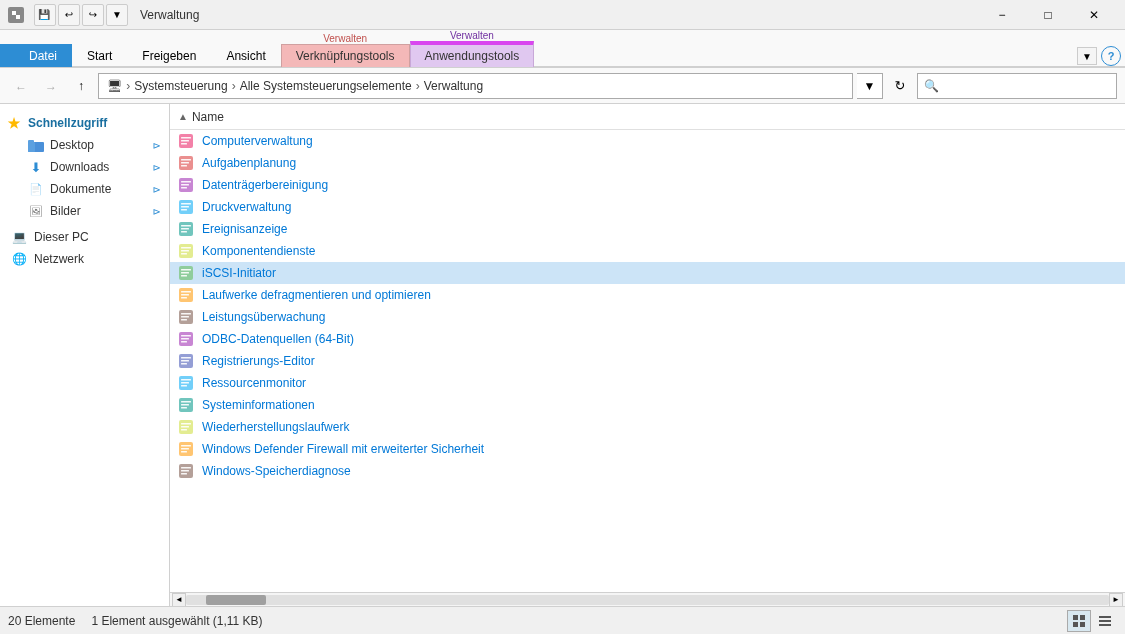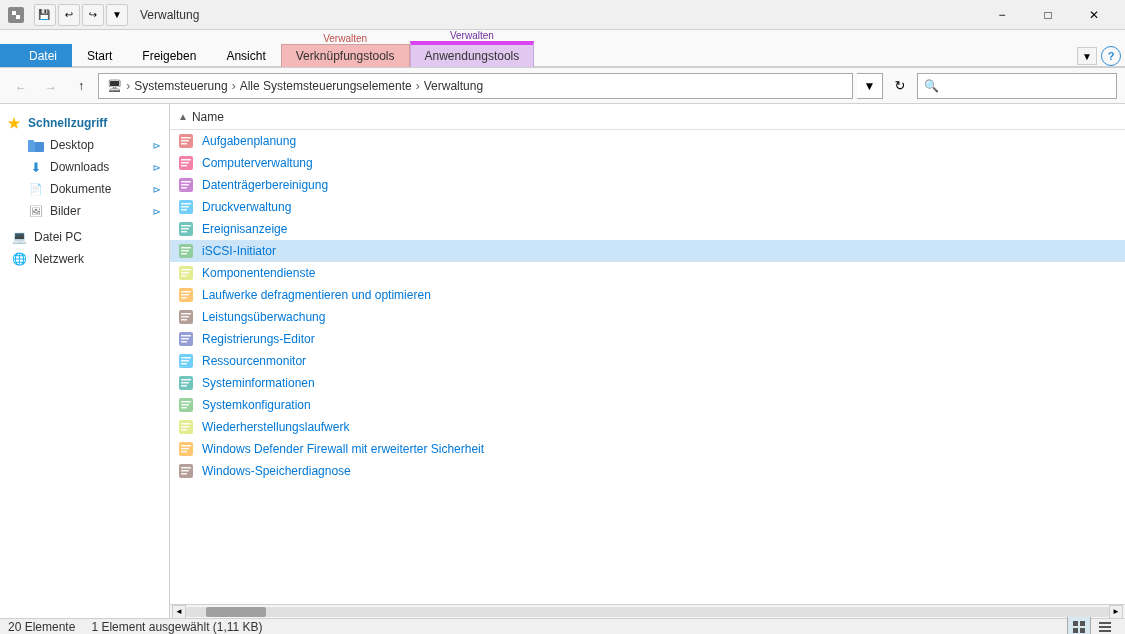--- a/index.html
+++ b/index.html
@@ -61,21 +61,21 @@
     .content-header { height: 26px; display: flex; align-items: center; padding: 0 8px; border-bottom: 1px solid #e0e0e0; }
     .col-header { font-size: 12px; color: #333; font-weight: normal; cursor: pointer; display: flex; align-items: center; gap: 4px; text-align: center; }
 
     .file-list { flex: 1; overflow-y: auto; overflow-x: hidden; }
     .file-item { display: flex; align-items: center; gap: 8px; padding: 2px 8px; height: 22px; cursor: pointer; font-size: 12px; color: #0078d7; }
     .file-item.selected { background: #cce4f7; }
     .file-item .file-icon { width: 16px; height: 16px; flex-shrink: 0; display: flex; align-items: center; justify-content: center; }
     .file-item .file-name { color: #0078d7; text-decoration: none; }
 
     
-    .statusbar { height: 16px; background: #f0f0f0; border-top: 1px solid #d0d0d0; display: flex; align-items: center; padding: 0 8px; gap: 16px; }
+    .statusbar { height: 28px; background: #f0f0f0; border-top: 1px solid #d0d0d0; display: flex; align-items: center; padding: 0 8px; gap: 16px; }
     .status-text { font-size: 12px; color: #333; }
     .status-right { margin-left: auto; display: flex; gap: 2px; }
     .view-btn { width: 24px; height: 22px; border: 1px solid transparent; background: transparent; cursor: pointer; display: flex; align-items: center; justify-content: center; font-size: 11px; }
     .view-btn.active { border-color: #aaa; background: #d8e8f0; }
 
     
     .scroll-bottom { height: 14px; border-top: 1px solid #d0d0d0; background: #f5f5f5; display: flex; align-items: center; padding: 0 2px; }
     .hscroll { flex: 1; height: 10px; background: #e0e0e0; border-radius: 2px; position: relative; cursor: pointer; }
     .hscroll-thumb { width: 60px; height: 10px; background: #a0a0a0; border-radius: 2px; position: absolute; left: 20px; }
     .scroll-arrow { width: 14px; height: 14px; border: 1px solid #ccc; background: #f0f0f0; display: flex; align-items: center; justify-content: center; font-size: 8px; cursor: pointer; }
@@ -185,62 +185,62 @@
       </div>
       <div class="sidebar-item" style="padding-left:28px;">
         <span class="icon img-icon">🖼</span>
         <span>Bilder</span>
         <span class="pin">⊳</span>
       </div>
     </div>
     <div class="sidebar-section">
       <div class="sidebar-item">
         <span class="icon pc-icon">💻</span>
-        <span>Datei PC</span>
+        <span>Dieser PC</span>
       </div>
       <div class="sidebar-item">
         <span class="icon net-icon">🌐</span>
         <span>Netzwerk</span>
       </div>
     </div>
   </div>
 
   <div class="content">
     <div class="content-header">
       <div style="display:flex; align-items:center; width:100%;">
         <span style="font-size:10px; color:#666; margin-right:4px;">▲</span>
         <span class="col-header">Name</span>
       </div>
     </div>
     <div class="file-list" id="file-list">
     <div class="file-item">
           <span class="file-icon">
             <svg width="16" height="16" viewBox="0 0 16 16">
+              <rect x="1" y="1" width="14" height="14" rx="2" fill="#f06292" opacity="0.8"></rect>
+              <rect x="3" y="4" width="10" height="1.5" rx="0.5" fill="white" opacity="0.9"></rect>
+              <rect x="3" y="7" width="8" height="1.5" rx="0.5" fill="white" opacity="0.9"></rect>
+              <rect x="3" y="10" width="6" height="1.5" rx="0.5" fill="white" opacity="0.9"></rect>
+            </svg>
+          </span>
+          <span class="file-name">Computerverwaltung</span>
+        </div>
+        <div class="file-item">
+          <span class="file-icon">
+            <svg width="16" height="16" viewBox="0 0 16 16">
               <rect x="1" y="1" width="14" height="14" rx="2" fill="#e57373" opacity="0.8"></rect>
               <rect x="3" y="4" width="10" height="1.5" rx="0.5" fill="white" opacity="0.9"></rect>
               <rect x="3" y="7" width="8" height="1.5" rx="0.5" fill="white" opacity="0.9"></rect>
               <rect x="3" y="10" width="6" height="1.5" rx="0.5" fill="white" opacity="0.9"></rect>
             </svg>
           </span>
           <span class="file-name">Aufgabenplanung</span>
         </div>
         <div class="file-item">
           <span class="file-icon">
             <svg width="16" height="16" viewBox="0 0 16 16">
-              <rect x="1" y="1" width="14" height="14" rx="2" fill="#f06292" opacity="0.8"></rect>
-              <rect x="3" y="4" width="10" height="1.5" rx="0.5" fill="white" opacity="0.9"></rect>
-              <rect x="3" y="7" width="8" height="1.5" rx="0.5" fill="white" opacity="0.9"></rect>
-              <rect x="3" y="10" width="6" height="1.5" rx="0.5" fill="white" opacity="0.9"></rect>
-            </svg>
-          </span>
-          <span class="file-name">Computerverwaltung</span>
-        </div>
-        <div class="file-item">
-          <span class="file-icon">
-            <svg width="16" height="16" viewBox="0 0 16 16">
               <rect x="1" y="1" width="14" height="14" rx="2" fill="#ba68c8" opacity="0.8"></rect>
               <rect x="3" y="4" width="10" height="1.5" rx="0.5" fill="white" opacity="0.9"></rect>
               <rect x="3" y="7" width="8" height="1.5" rx="0.5" fill="white" opacity="0.9"></rect>
               <rect x="3" y="10" width="6" height="1.5" rx="0.5" fill="white" opacity="0.9"></rect>
             </svg>
           </span>
           <span class="file-name">Datenträgerbereinigung</span>
         </div>
         <div class="file-item">
           <span class="file-icon">
@@ -257,45 +257,45 @@
           <span class="file-icon">
             <svg width="16" height="16" viewBox="0 0 16 16">
               <rect x="1" y="1" width="14" height="14" rx="2" fill="#4db6ac" opacity="0.8"></rect>
               <rect x="3" y="4" width="10" height="1.5" rx="0.5" fill="white" opacity="0.9"></rect>
               <rect x="3" y="7" width="8" height="1.5" rx="0.5" fill="white" opacity="0.9"></rect>
               <rect x="3" y="10" width="6" height="1.5" rx="0.5" fill="white" opacity="0.9"></rect>
             </svg>
           </span>
           <span class="file-name">Ereignisanzeige</span>
         </div>
+        <div class="file-item">
+          <span class="file-icon">
+            <svg width="16" height="16" viewBox="0 0 16 16">
+              <rect x="1" y="1" width="14" height="14" rx="2" fill="#dce775" opacity="0.8"></rect>
+              <rect x="3" y="4" width="10" height="1.5" rx="0.5" fill="white" opacity="0.9"></rect>
+              <rect x="3" y="7" width="8" height="1.5" rx="0.5" fill="white" opacity="0.9"></rect>
+              <rect x="3" y="10" width="6" height="1.5" rx="0.5" fill="white" opacity="0.9"></rect>
+            </svg>
+          </span>
+          <span class="file-name">Komponentendienste</span>
+        </div>
         <div class="file-item selected">
           <span class="file-icon">
             <svg width="16" height="16" viewBox="0 0 16 16">
               <rect x="1" y="1" width="14" height="14" rx="2" fill="#81c784" opacity="0.8"></rect>
               <rect x="3" y="4" width="10" height="1.5" rx="0.5" fill="white" opacity="0.9"></rect>
               <rect x="3" y="7" width="8" height="1.5" rx="0.5" fill="white" opacity="0.9"></rect>
               <rect x="3" y="10" width="6" height="1.5" rx="0.5" fill="white" opacity="0.9"></rect>
             </svg>
           </span>
           <span class="file-name">iSCSI-Initiator</span>
         </div>
         <div class="file-item">
           <span class="file-icon">
             <svg width="16" height="16" viewBox="0 0 16 16">
-              <rect x="1" y="1" width="14" height="14" rx="2" fill="#dce775" opacity="0.8"></rect>
-              <rect x="3" y="4" width="10" height="1.5" rx="0.5" fill="white" opacity="0.9"></rect>
-              <rect x="3" y="7" width="8" height="1.5" rx="0.5" fill="white" opacity="0.9"></rect>
-              <rect x="3" y="10" width="6" height="1.5" rx="0.5" fill="white" opacity="0.9"></rect>
-            </svg>
-          </span>
-          <span class="file-name">Komponentendienste</span>
-        </div>
-        <div class="file-item">
-          <span class="file-icon">
-            <svg width="16" height="16" viewBox="0 0 16 16">
               <rect x="1" y="1" width="14" height="14" rx="2" fill="#ffb74d" opacity="0.8"></rect>
               <rect x="3" y="4" width="10" height="1.5" rx="0.5" fill="white" opacity="0.9"></rect>
               <rect x="3" y="7" width="8" height="1.5" rx="0.5" fill="white" opacity="0.9"></rect>
               <rect x="3" y="10" width="6" height="1.5" rx="0.5" fill="white" opacity="0.9"></rect>
             </svg>
           </span>
           <span class="file-name">Laufwerke defragmentieren und optimieren</span>
         </div>
         <div class="file-item">
           <span class="file-icon">
@@ -304,20 +304,31 @@
               <rect x="3" y="4" width="10" height="1.5" rx="0.5" fill="white" opacity="0.9"></rect>
               <rect x="3" y="7" width="8" height="1.5" rx="0.5" fill="white" opacity="0.9"></rect>
               <rect x="3" y="10" width="6" height="1.5" rx="0.5" fill="white" opacity="0.9"></rect>
             </svg>
           </span>
           <span class="file-name">Leistungsüberwachung</span>
         </div>
         <div class="file-item">
           <span class="file-icon">
             <svg width="16" height="16" viewBox="0 0 16 16">
+              <rect x="1" y="1" width="14" height="14" rx="2" fill="#ba68c8" opacity="0.8"></rect>
+              <rect x="3" y="4" width="10" height="1.5" rx="0.5" fill="white" opacity="0.9"></rect>
+              <rect x="3" y="7" width="8" height="1.5" rx="0.5" fill="white" opacity="0.9"></rect>
+              <rect x="3" y="10" width="6" height="1.5" rx="0.5" fill="white" opacity="0.9"></rect>
+            </svg>
+          </span>
+          <span class="file-name">ODBC-Datenquellen (64-Bit)</span>
+        </div>
+        <div class="file-item">
+          <span class="file-icon">
+            <svg width="16" height="16" viewBox="0 0 16 16">
               <rect x="1" y="1" width="14" height="14" rx="2" fill="#7986cb" opacity="0.8"></rect>
               <rect x="3" y="4" width="10" height="1.5" rx="0.5" fill="white" opacity="0.9"></rect>
               <rect x="3" y="7" width="8" height="1.5" rx="0.5" fill="white" opacity="0.9"></rect>
               <rect x="3" y="10" width="6" height="1.5" rx="0.5" fill="white" opacity="0.9"></rect>
             </svg>
           </span>
           <span class="file-name">Registrierungs-Editor</span>
         </div>
         <div class="file-item">
           <span class="file-icon">
@@ -333,31 +344,20 @@
         <div class="file-item">
           <span class="file-icon">
             <svg width="16" height="16" viewBox="0 0 16 16">
               <rect x="1" y="1" width="14" height="14" rx="2" fill="#4db6ac" opacity="0.8"></rect>
               <rect x="3" y="4" width="10" height="1.5" rx="0.5" fill="white" opacity="0.9"></rect>
               <rect x="3" y="7" width="8" height="1.5" rx="0.5" fill="white" opacity="0.9"></rect>
               <rect x="3" y="10" width="6" height="1.5" rx="0.5" fill="white" opacity="0.9"></rect>
             </svg>
           </span>
           <span class="file-name">Systeminformationen</span>
-        </div>
-        <div class="file-item">
-          <span class="file-icon">
-            <svg width="16" height="16" viewBox="0 0 16 16">
-              <rect x="1" y="1" width="14" height="14" rx="2" fill="#81c784" opacity="0.8"></rect>
-              <rect x="3" y="4" width="10" height="1.5" rx="0.5" fill="white" opacity="0.9"></rect>
-              <rect x="3" y="7" width="8" height="1.5" rx="0.5" fill="white" opacity="0.9"></rect>
-              <rect x="3" y="10" width="6" height="1.5" rx="0.5" fill="white" opacity="0.9"></rect>
-            </svg>
-          </span>
-          <span class="file-name">Systemkonfiguration</span>
         </div>
         <div class="file-item">
           <span class="file-icon">
             <svg width="16" height="16" viewBox="0 0 16 16">
               <rect x="1" y="1" width="14" height="14" rx="2" fill="#dce775" opacity="0.8"></rect>
               <rect x="3" y="4" width="10" height="1.5" rx="0.5" fill="white" opacity="0.9"></rect>
               <rect x="3" y="7" width="8" height="1.5" rx="0.5" fill="white" opacity="0.9"></rect>
               <rect x="3" y="10" width="6" height="1.5" rx="0.5" fill="white" opacity="0.9"></rect>
             </svg>
           </span>

